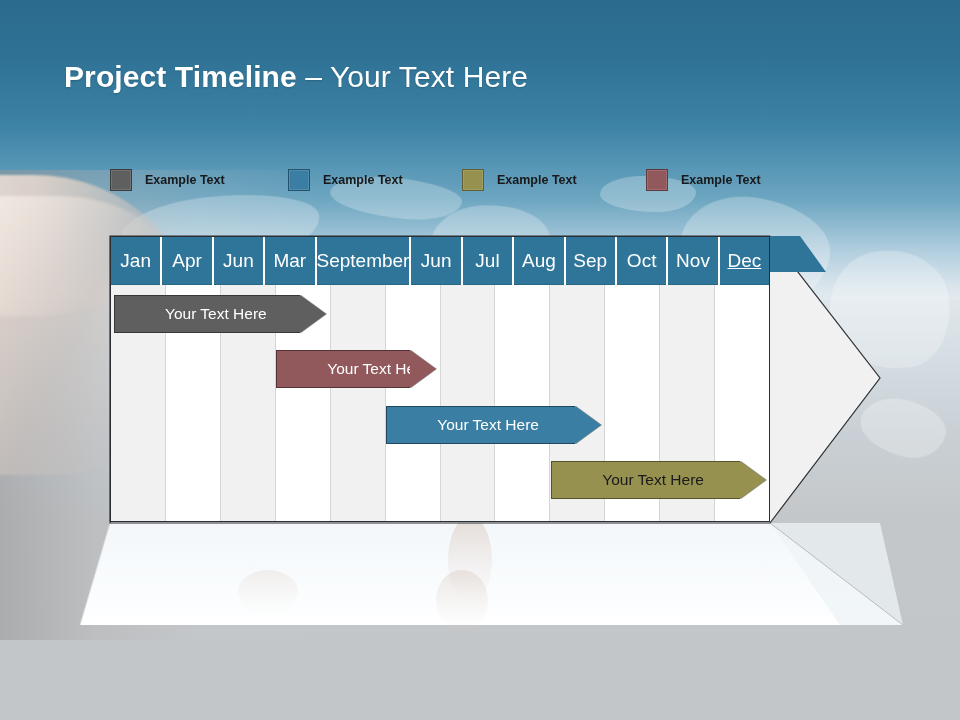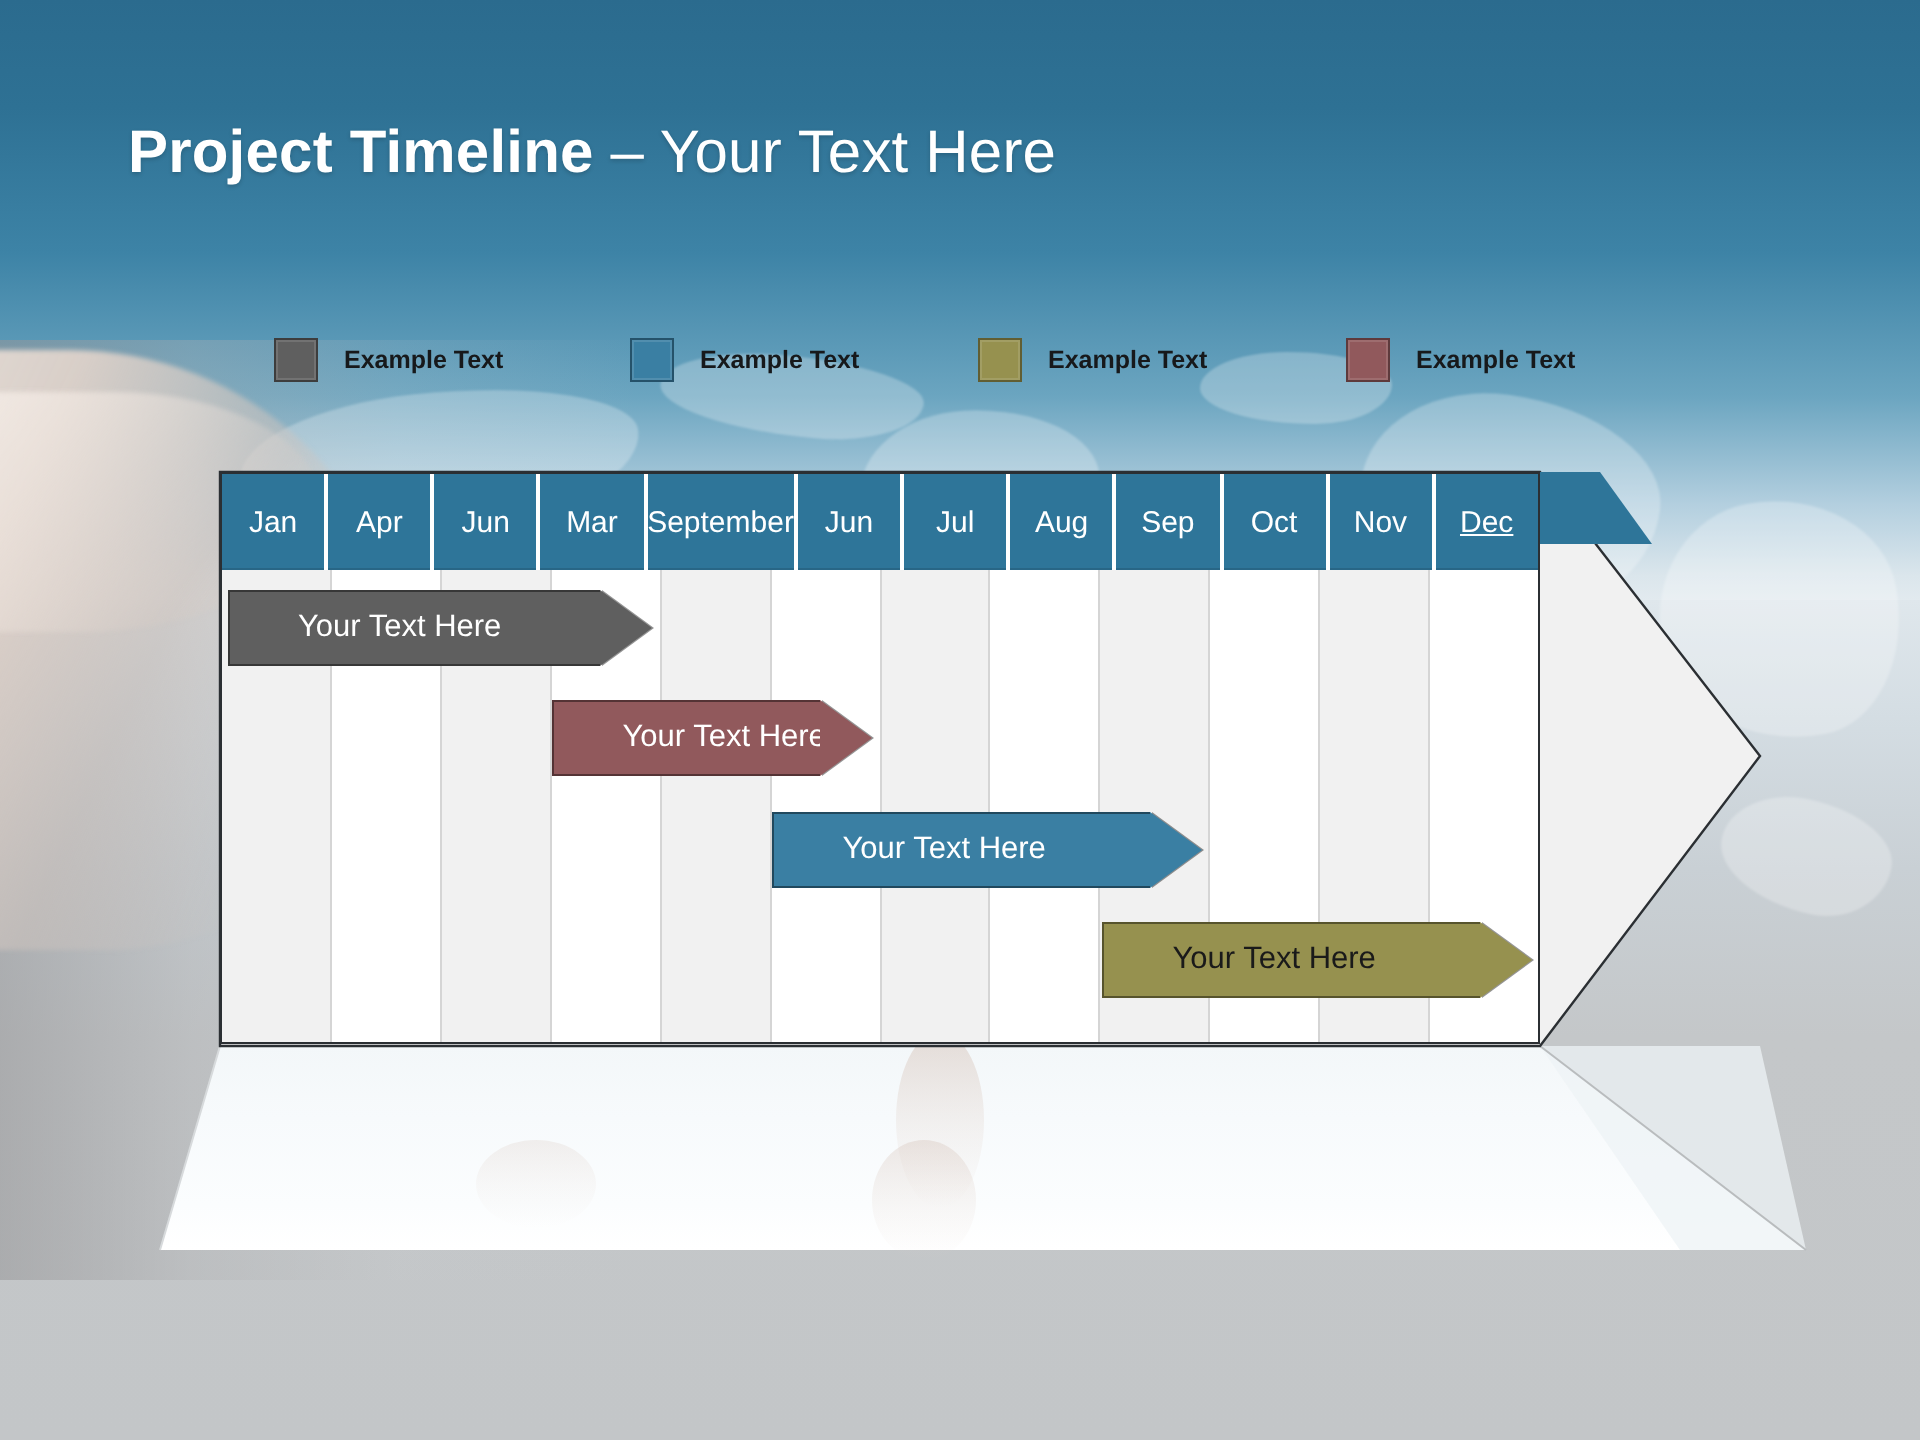--- a/index.html
+++ b/index.html
@@ -79,21 +79,21 @@
   }
   .title .b { font-weight:bold; }
   .title .n { font-weight:normal; }
 
   
   .legend {
     position:absolute; left:110px; top:169px;
     width:700px; height:24px;
   }
   .legend-item {
-    position:absolute; top:0; display:flex; align-items:center;margin-left:27px;
+    position:absolute; top:0; display:flex; align-items:center;
   }
   .legend-swatch {
     width:22px; height:22px;
     border:1px solid rgba(0,0,0,.35);
     box-shadow:inset 0 0 0 1px rgba(255,255,255,.12);
     flex:0 0 auto;
   }
   .legend-label {
     margin-left:13px;
     font-size:12.5px; font-weight:bold; color:#17191b;
@@ -131,41 +131,42 @@
   .col.alt { background:#f1f1f1; }
 
   .headrow {
     position:absolute; left:0; top:0; right:0; height:48px;
     display:flex;
   }
   .hcell {
     flex:1 1 0;
     background:#2e7599;
     color:#ffffff;
-    font-size:15px;
+    font-size:19px;
     display:flex; align-items:center; justify-content:center;
     border-right:2px solid #ffffff;
     box-shadow:inset 0 -1px 0 rgba(0,0,0,.12);
   }
   .hcell:last-child { border-right:none;text-decoration:underline; }
 
   
   .bars { position:absolute; left:0; top:0; right:0; bottom:0; }
   .bar {
     position:absolute;
     height:38px;
     display:flex; align-items:center;
   }
   .bar-body {
     position:relative;
     height:100%;
     display:flex; align-items:center;
     border:1px solid rgba(0,0,0,.42);
     border-right:none;
     box-sizing:border-box;
+    padding-left:16px;
   }
   .bar-label {
     font-size:15.5px;
     white-space:nowrap;
     padding-left:34px;
     padding-right:8px;
   }
   .bar-head {
     width:0; height:0;
     border-top:19px solid transparent;

